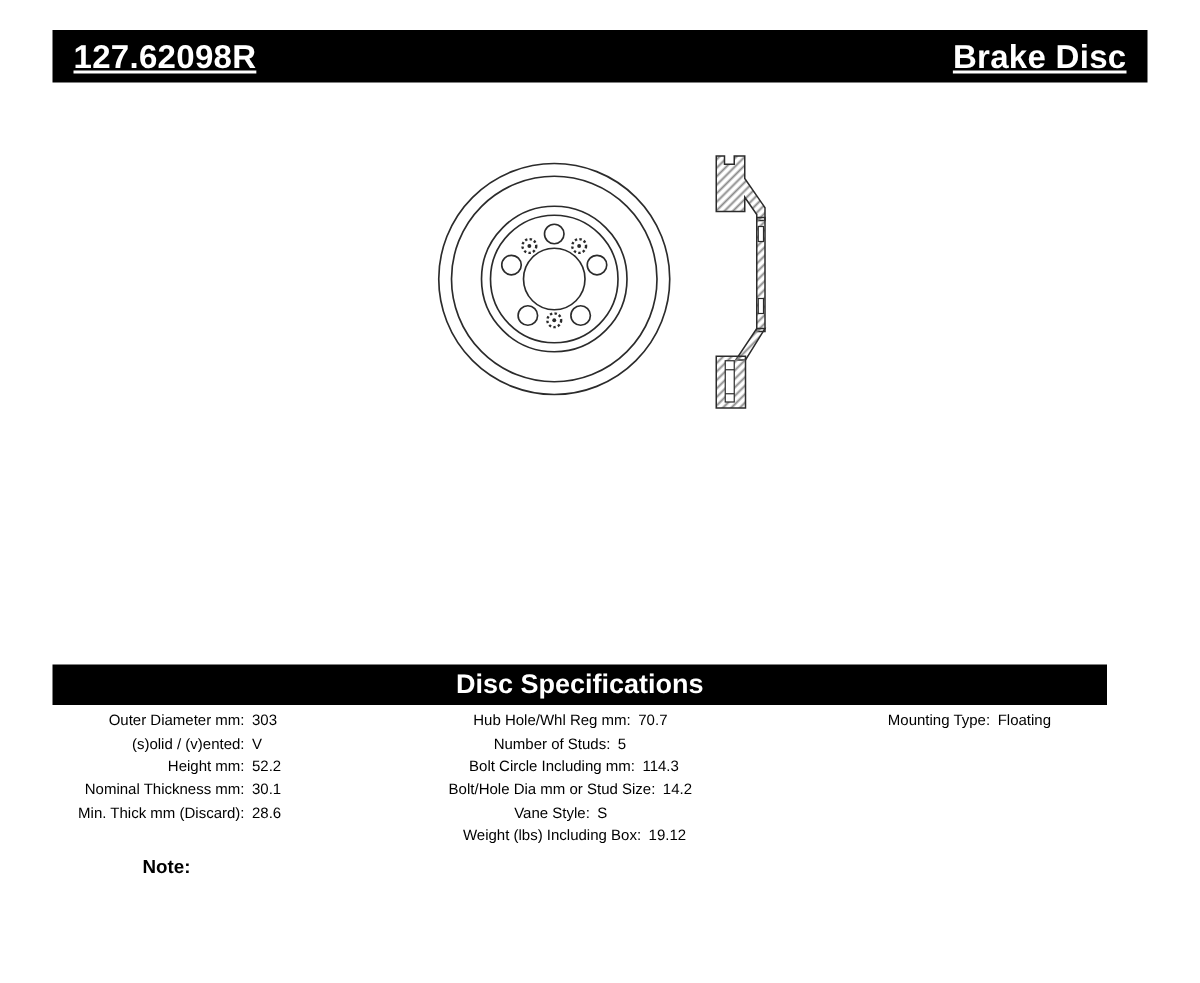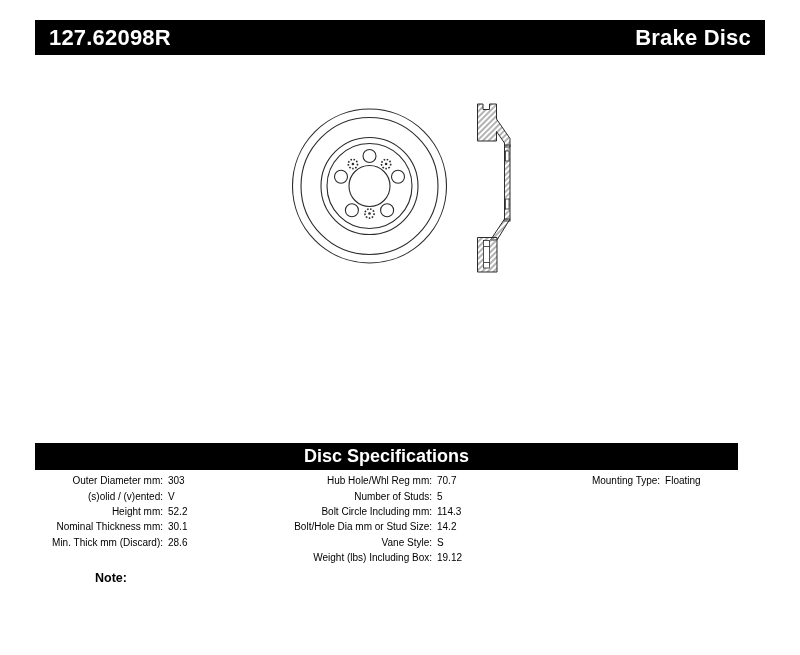--- a/index.html
+++ b/index.html
@@ -1,30 +1,30 @@
 <!DOCTYPE html>
 <html><head>
 <meta charset="utf-8">
 <style>
   html,body{margin:0;padding:0;background:#fff;}
   .page{position:relative;width:800px;height:655px;background:#ffffff;overflow:hidden;
         font-family:"Liberation Sans","DejaVu Sans",sans-serif;color:#000;}
   .topbar{position:absolute;left:35px;top:20px;width:730px;height:35px;background:#000;
           color:#fff;display:flex;justify-content:space-between;align-items:center;
-          padding:0 14px;box-sizing:border-box;font-size:22px;font-weight:bold;letter-spacing:0.2px;}
+          padding:0 14px;box-sizing:border-box;font-size:22px;font-weight:bold;letter-spacing:0.2px;text-decoration:underline;}
   .drawing{position:absolute;left:270px;top:88px;width:250px;height:200px;}
   .specbar{position:absolute;left:35px;top:443px;width:703px;height:27px;background:#000;
            color:#fff;display:flex;align-items:center;justify-content:center;
            font-size:18px;font-weight:bold;}
   .col{position:absolute;top:473px;display:flex;flex-direction:column;}
   .spec-row{display:flex;height:15.4px;align-items:center;font-size:10px;font-weight:normal;}
   .lbl{flex:1;text-align:right;white-space:nowrap;}
   .val{text-align:left;padding-left:5px;white-space:nowrap;}
   .col1{left:20px;width:200px;}  .col1 .val{width:52px;}
-  .col2{left:280px;width:230px;} .col2 .val{width:73px;}
+  .col2{left:292px;width:230px;align-items:center;} .col2 .val{width:73px;}
   .col3{left:571px;width:230px;align-items:center;} .col3 .val{width:115px;}
   .note{position:absolute;left:95px;top:571px;font-size:12.5px;font-weight:bold;}
   svg .ln{fill:none;stroke:#2b2b2b;stroke-width:1.1;}
   svg .solid{fill:url(#hatch);stroke:#2b2b2b;stroke-width:1;}
   svg .slot{fill:#ffffff;stroke:#2b2b2b;stroke-width:0.8;}
 </style>
 </head>
 <body>
 
 <div class="page">

